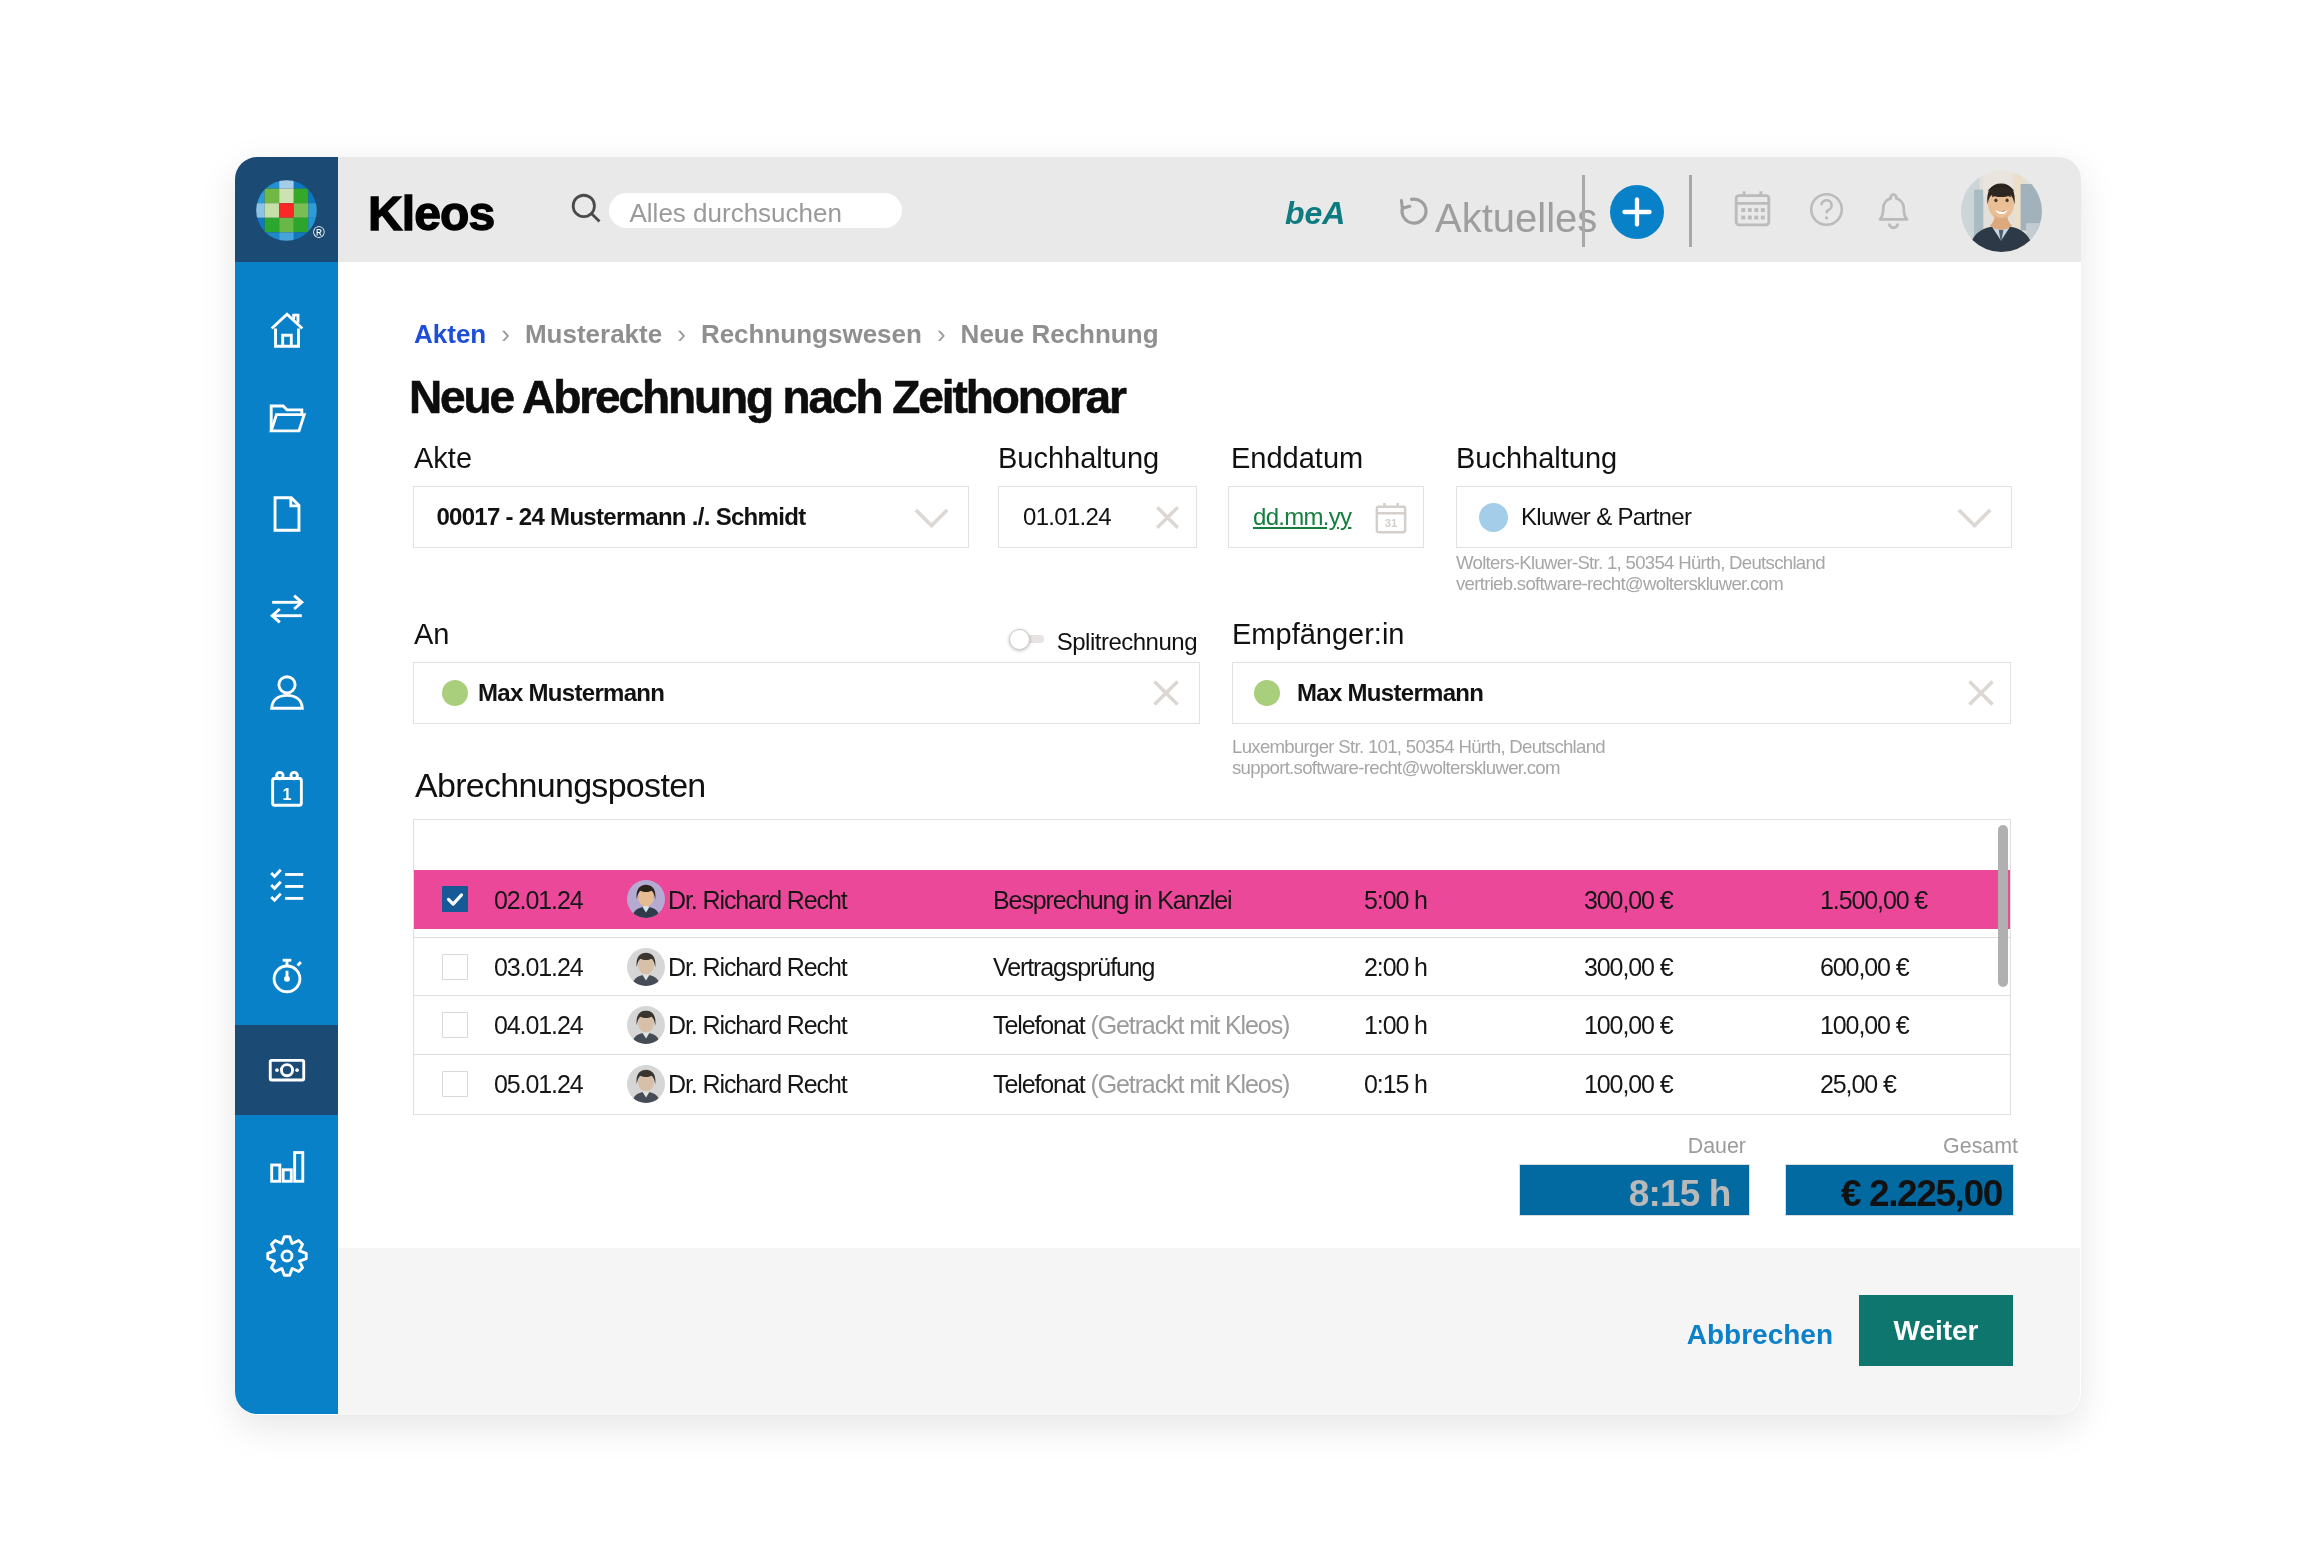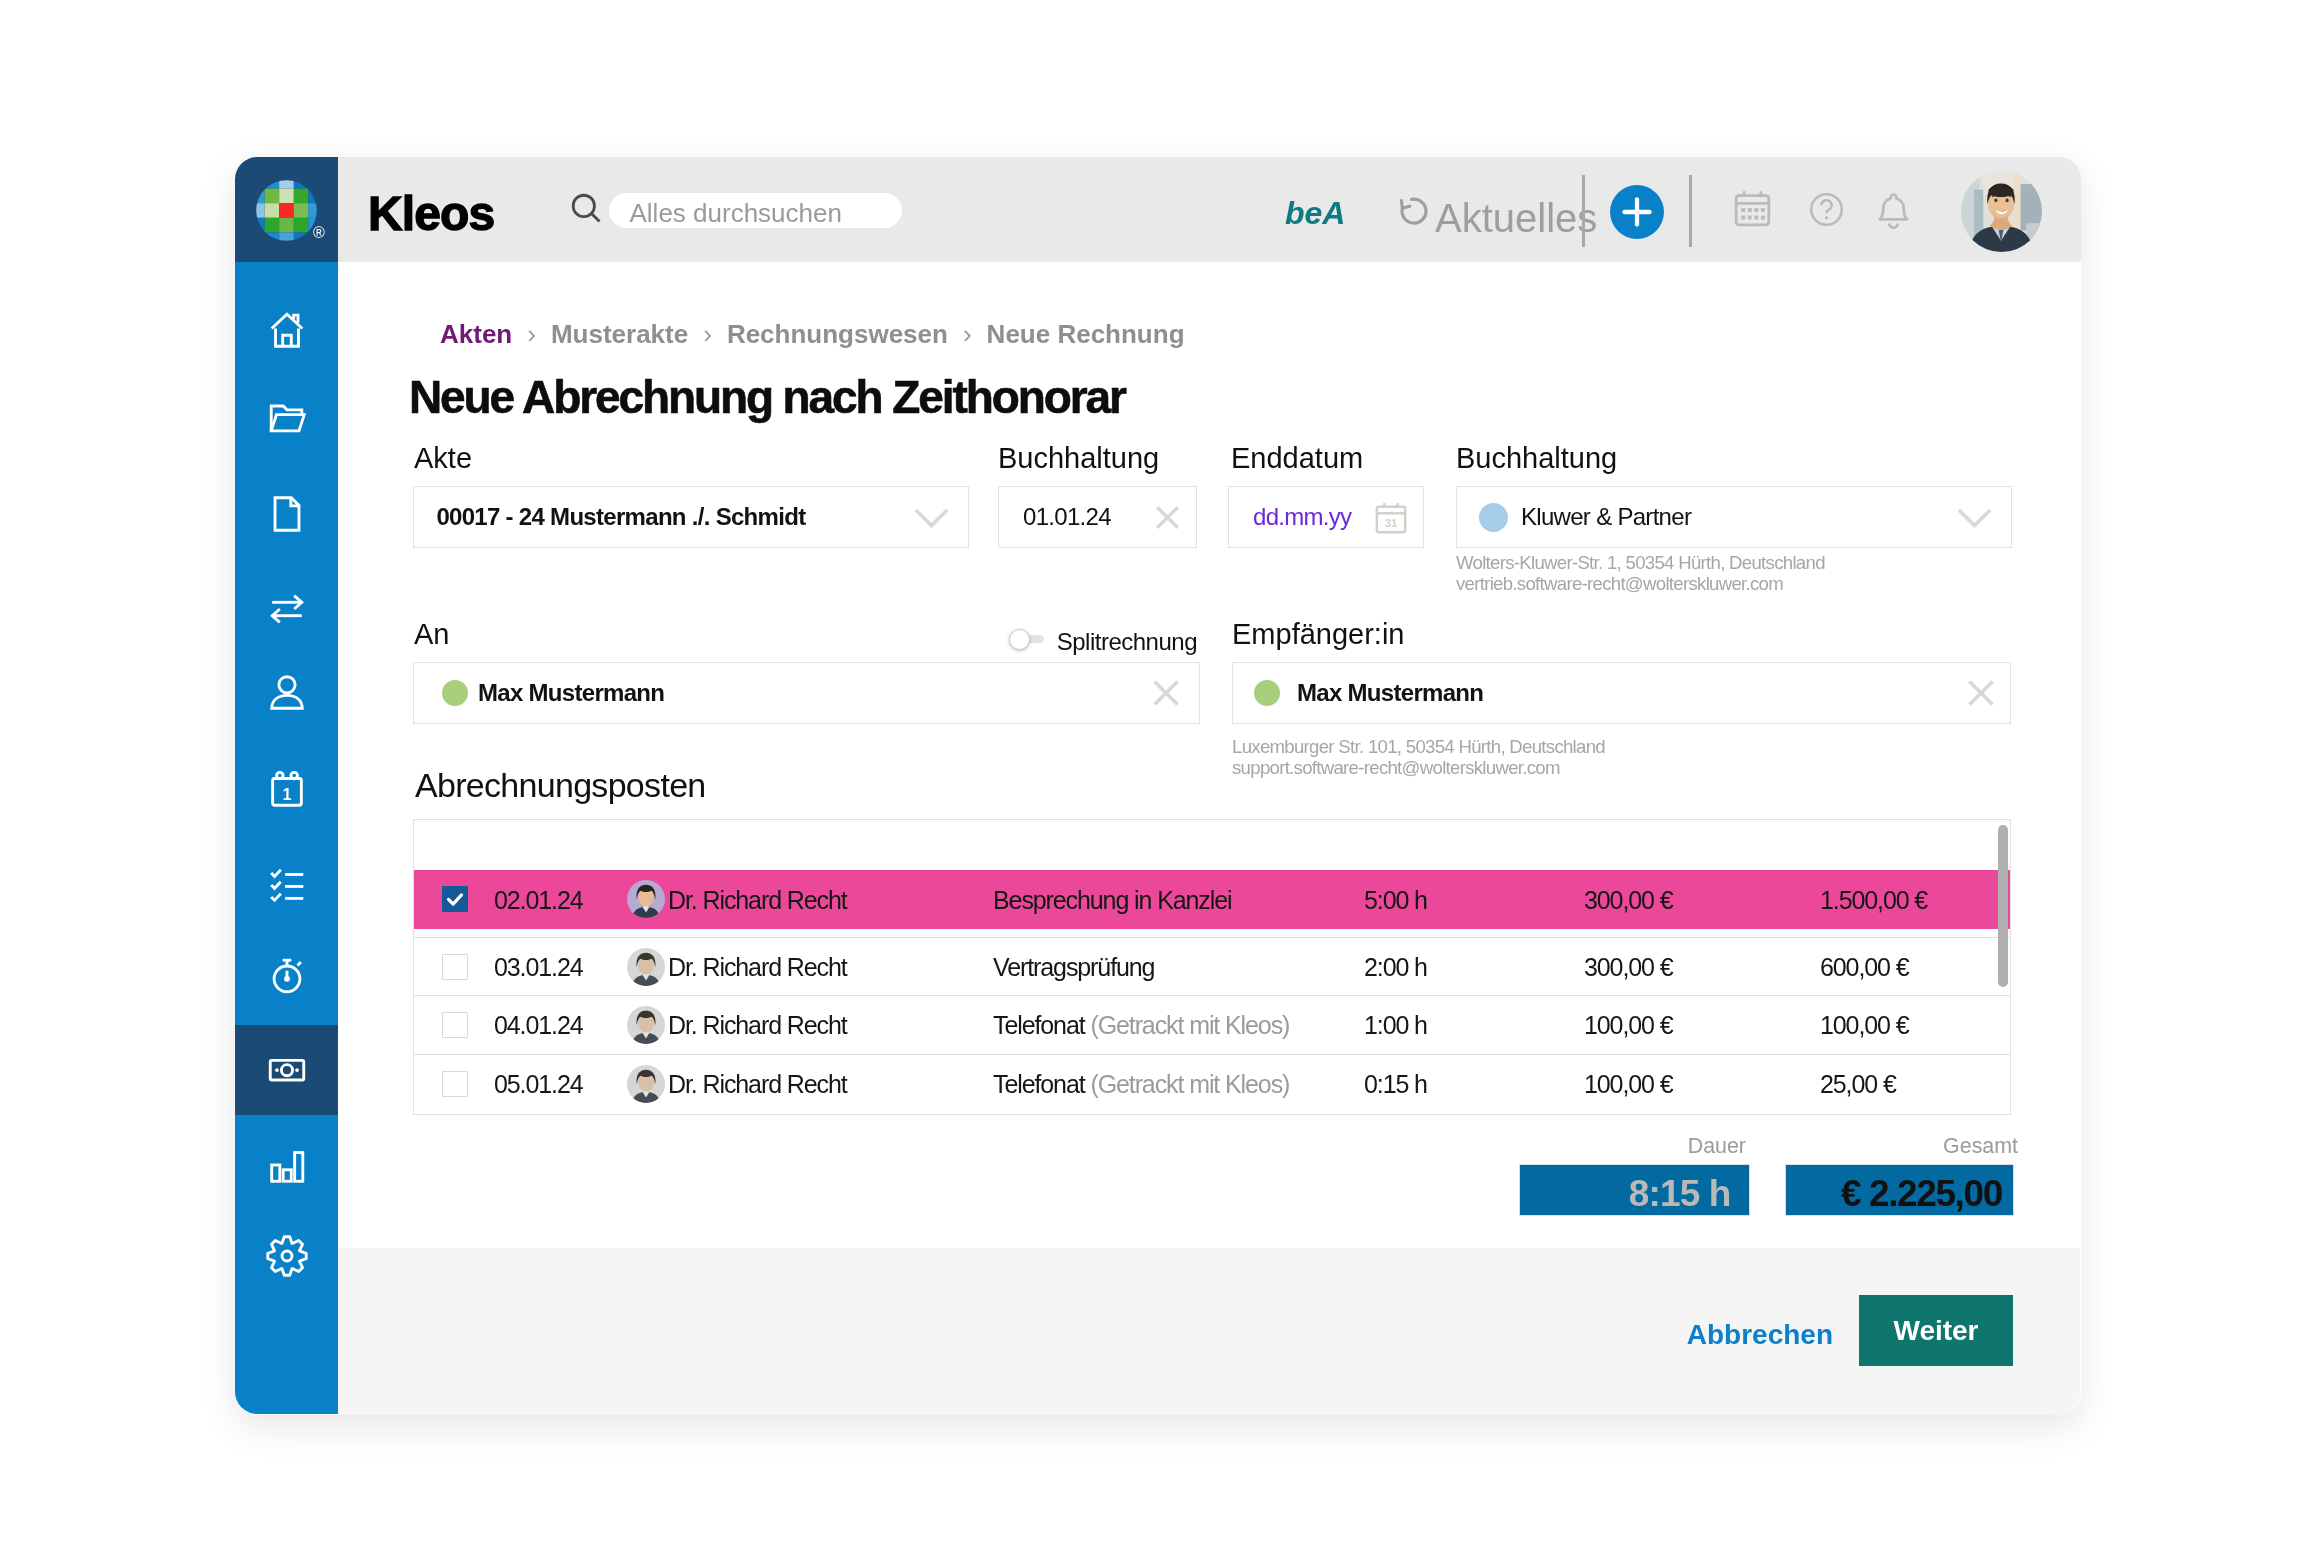--- a/index.html
+++ b/index.html
@@ -17,21 +17,21 @@
   .bea { position:absolute; left:1050px; top:38px; font-size:32px; font-weight:bold; font-style:italic; color:#0e7b80; }
   .aktuelles { position:absolute; left:1200px; top:39px; font-size:40px; color:#9e9e9e; }
   .tdivider { position:absolute; top:17.7px; width:2.8px; height:72px; background:#a9a9a9; }
   .plusbtn { position:absolute; left:1375px; top:28px; width:54px; height:54px; border-radius:50%; background:#0981c9; }
   .avatar { position:absolute; left:1726px; top:14px; width:81px; height:81px; border-radius:50%; overflow:hidden; }
   .content-label { position:absolute; font-size:29px; color:#111; }
   .fieldbox { position:absolute; height:62px; border:1.9px solid #e5e1de; background:#fff; }
   .greytxt { position:absolute; font-size:18.6px; letter-spacing:-0.7px; color:#a6a6a6; line-height:21px; }
   .breadcrumb { position:absolute; left:179px; top:162px; font-size:26px; color:#9b9b9b; font-weight:bold; }
   .breadcrumb .sep { color:#9b9b9b; font-weight:normal; padding:0 15px; }
-  .breadcrumb .lnk { color:#701a75;margin-left:26px; }
+  .breadcrumb .lnk { color:#1d4ed8; }
   .breadcrumb .plain { font-weight:bold; color:#8f8f8f; }
   .title { position:absolute; left:174px; top:213px; font-size:46px; font-weight:bold; color:#0d0d0d; letter-spacing:-2.1px; -webkit-text-stroke:0.6px #0d0d0d; }
   .secthdr { position:absolute; left:180px; top:609px; font-size:34px; letter-spacing:-0.7px; color:#111; }
   .dot { display:inline-block; border-radius:50%; }
   .fieldtxt { position:absolute; font-size:24px; letter-spacing:-0.7px; color:#121212; top:50%; transform:translateY(-50%); white-space:nowrap; }
   .itable { position:absolute; left:178px; top:662px; width:1598px; height:296px; border:1.9px solid #e2dfdc; background:#fff; }
   .thead { position:absolute; left:0; top:0; width:100%; height:58px; background:#f2f2f2; border-bottom:1.9px solid #e4e4e4; }
   .th { position:absolute; top:16px; font-size:25px; letter-spacing:-0.9px; font-weight:bold; color:#111; }
   .trow { position:absolute; left:0; width:100%; height:59px; }
   .td { position:absolute; top:50%; transform:translateY(-50%); font-size:25px; letter-spacing:-1.1px; color:#161616; white-space:nowrap; }
@@ -255,21 +255,21 @@
         <path d="M2 2 L19 19 L36 2"></path>
       </svg>
   </div>
   <div class="fieldbox" style="left:763px; top:329px; width:199px;">
     <div class="fieldtxt" style="left:24px;">01.01.24</div>
     <svg width="25" height="25" viewBox="0 0 34 34" style="position:absolute;right:16px;top:17.7px;" fill="none" stroke="#dcd7d2" stroke-width="4.6">
         <path d="M3 3 L31 31 M31 3 L3 31"></path>
       </svg>
   </div>
   <div class="fieldbox" style="left:993px; top:329px; width:196px;">
-    <div class="fieldtxt" style="left:24px; color:#6d28d9;">dd.mm.yy</div>
+    <div class="fieldtxt" style="left:24px; color:#15803d;text-decoration:underline;">dd.mm.yy</div>
     <svg width="34" height="34" viewBox="0 0 36 36" style="position:absolute;right:15px;top:14px;" fill="none" stroke="#d4cfca" stroke-width="2.6">
         <rect x="3" y="6" width="30" height="27" rx="2"></rect>
         <path d="M11 6 V2 M25 6 V2"></path>
         <path d="M3 13 H33"></path>
         <text x="18" y="28" font-size="12" font-weight="bold" fill="#d4cfca" stroke="none" text-anchor="middle" font-family="Liberation Sans, sans-serif">31</text>
       </svg>
   </div>
   <div class="fieldbox" style="left:1221px; top:329px; width:556px;">
     <span class="dot" style="position:absolute; left:22.4px; top:16px; width:29px; height:29px; background:#a3cde9;"></span>
     <div class="fieldtxt" style="left:64px;">Kluwer &amp; Partner</div>

